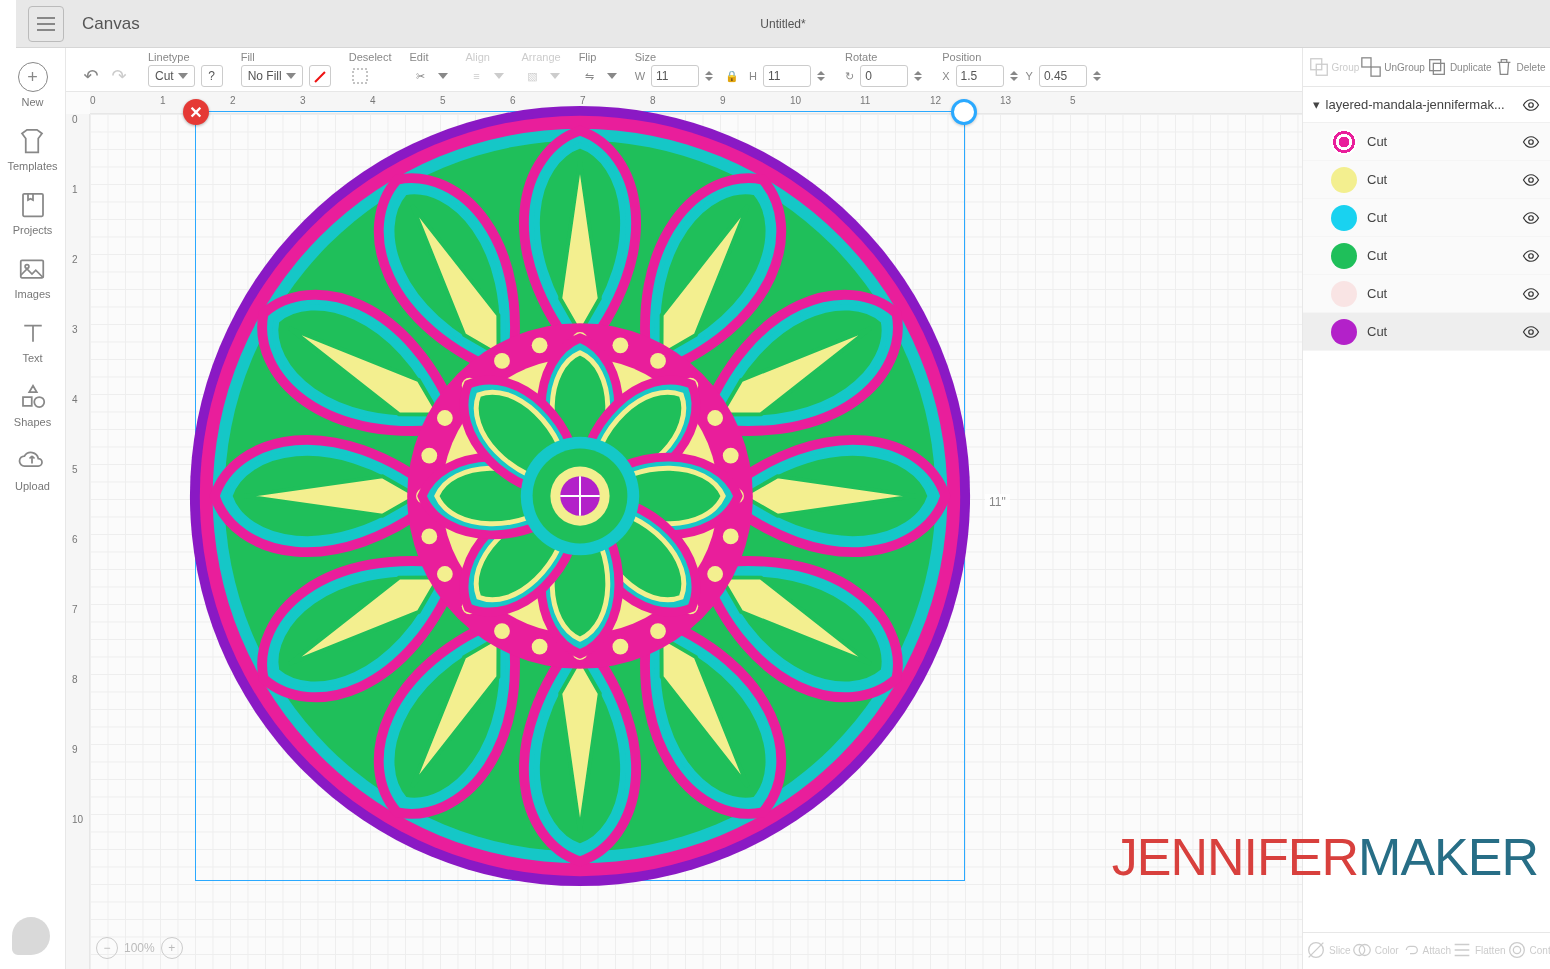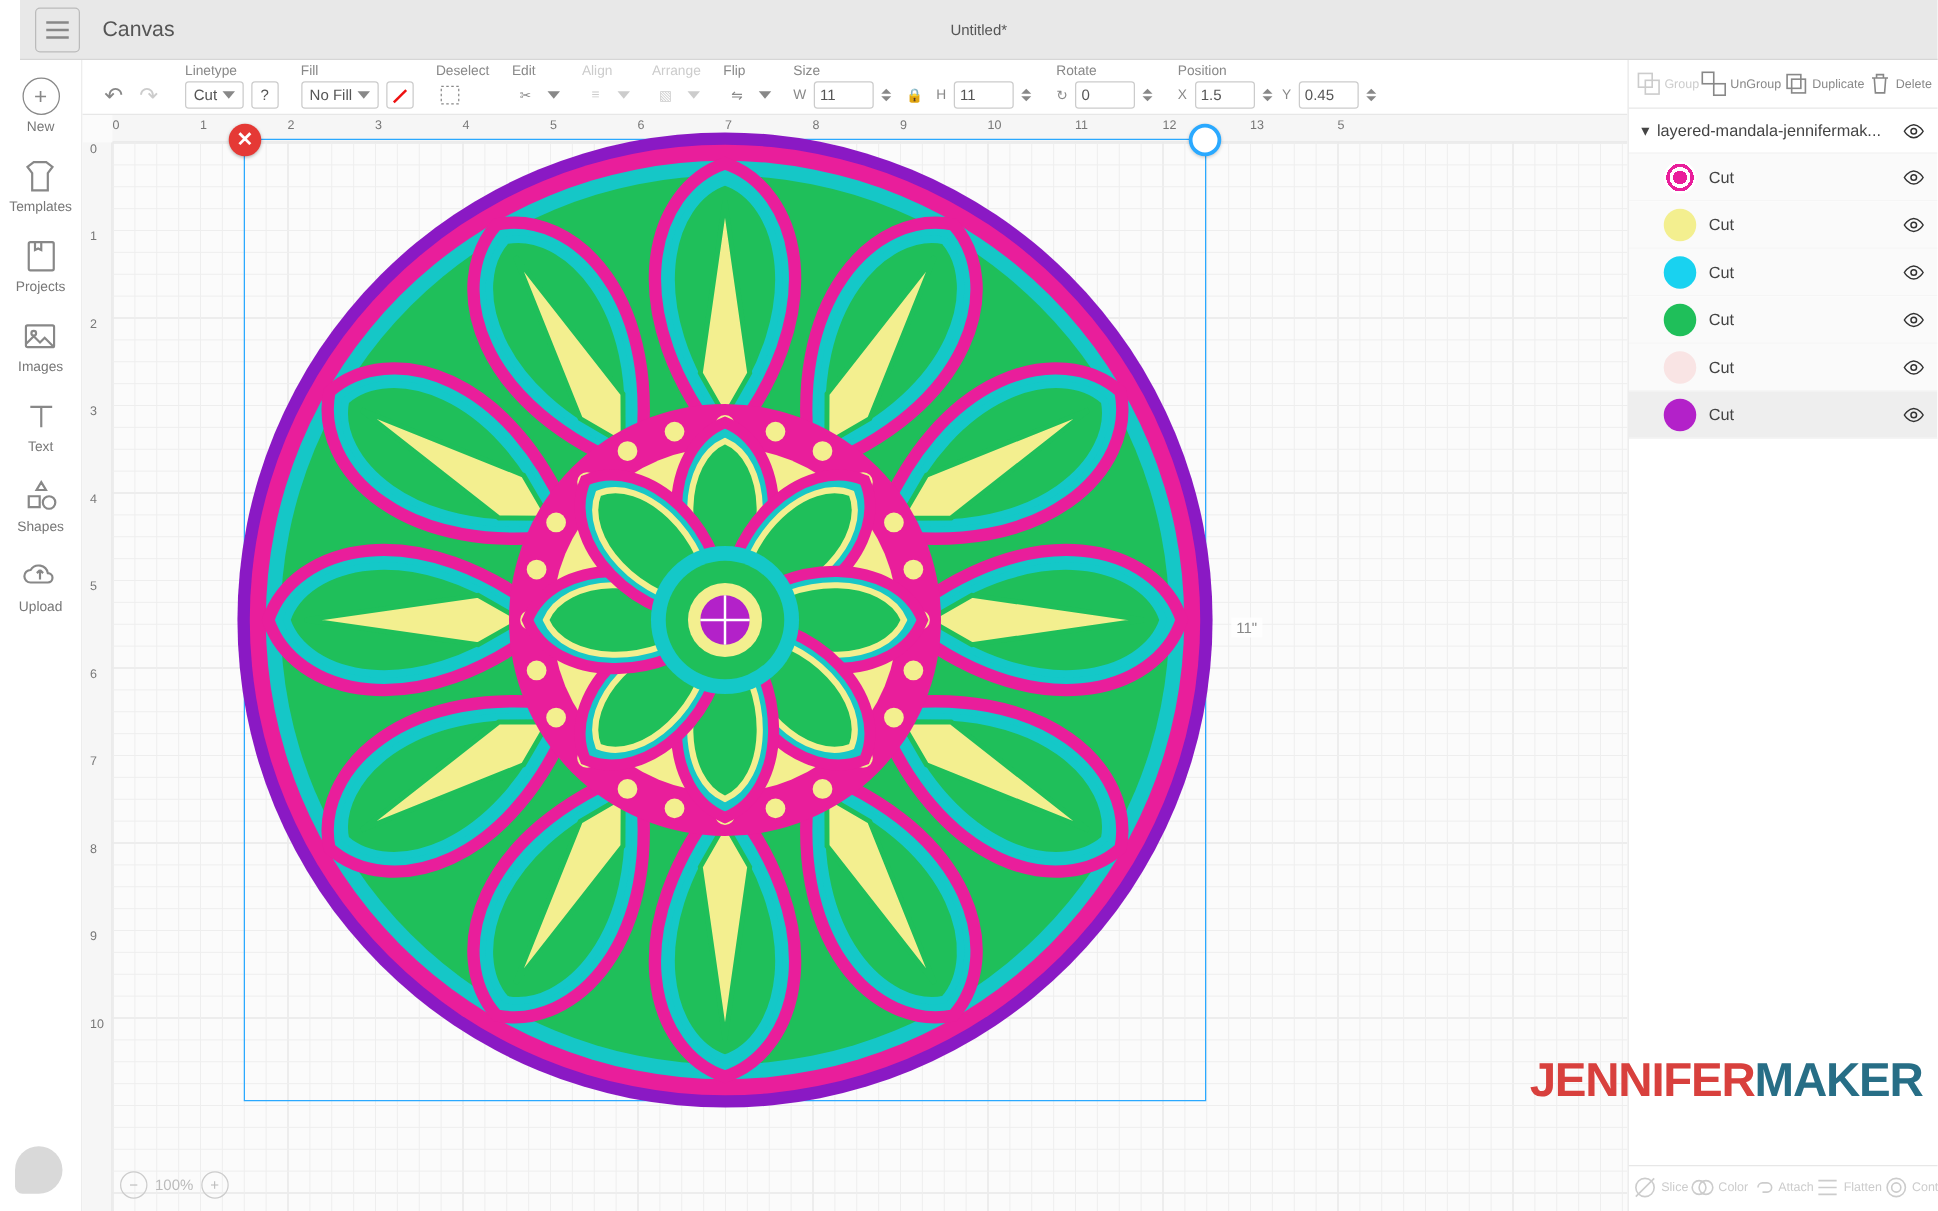--- a/index.html
+++ b/index.html
@@ -108,21 +108,21 @@
   .layer-row.active { background:#eeeeee; }
   .thumb { width:26px; height:26px; border-radius:50%; flex:none; }
   .eye { flex:none; margin-left:auto; width:18px; height:18px; color:#555; cursor:pointer; }
   .eye svg { width:18px; height:18px; stroke:#333; fill:none; stroke-width:1.6; }
 
   .rfoot-canvas { display:flex; align-items:center; gap:10px; padding:8px 12px; border-top:1px solid #e7e7e7; font-size:12px; color:#666; }
   .blank-sw { width:38px; height:26px; border:1px solid #ccc; background:#fff; }
   .rfoot-actions { display:flex; justify-content:space-around; padding:6px 2px 8px 2px; border-top:1px solid #e7e7e7; font-size:10px; color:#bbb; }
 
   
-  .wm { position:absolute; right:12px; bottom:82px; font-size:38px; font-weight:700; letter-spacing:-1px; }
+  .wm { position:absolute; right:12px; bottom:82px; font-size:52px; font-weight:400; letter-spacing:-1px; }
   .wm .a{color:#d8403d;} .wm .b{color:#276e86;}
 </style>
 </head>
 <body>
 
 <div class="header">
   <div class="hamburger">
       <span></span>
       <span></span>
       <span></span>

